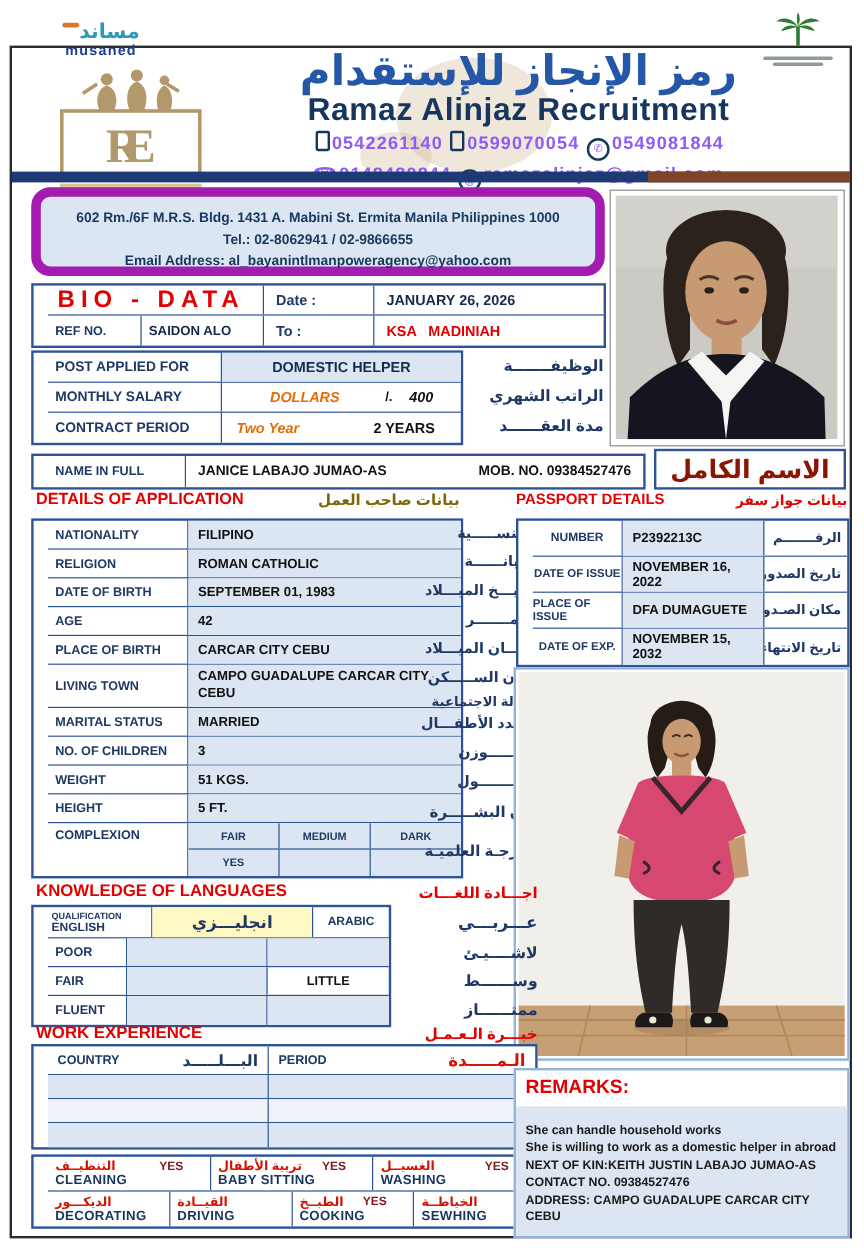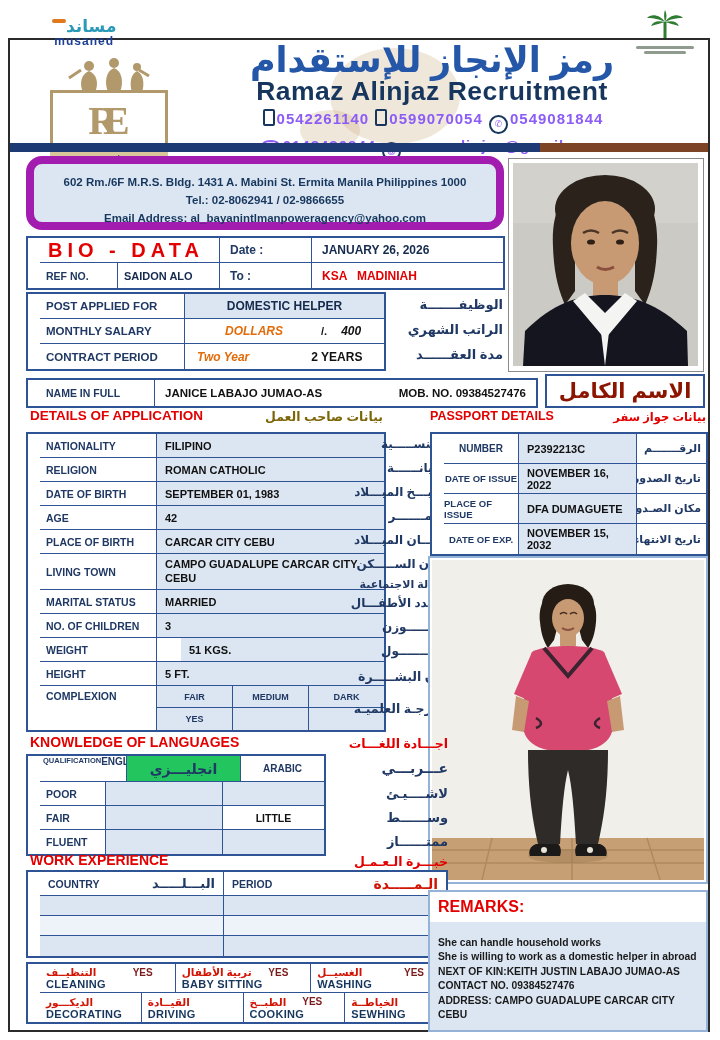--- a/index.html
+++ b/index.html
@@ -277,21 +277,21 @@
           <span class="lbl">MARITAL STATUS</span>
         </div>
         <div class="tcell val" style="flex:1;">MARRIED</div>
       </div>
     <div class="trow" style="height:24px;">
         <div class="tcell" style="width:117px;">
           <span class="lbl">NO. OF CHILDREN</span>
         </div>
         <div class="tcell val" style="flex:1;">3</div>
       </div>
-    <div class="trow" style="height:24px;gap:24px;">
+    <div class="trow" style="height:24px;">
         <div class="tcell" style="width:117px;">
           <span class="lbl">WEIGHT</span>
         </div>
         <div class="tcell val" style="flex:1;">51 KGS.</div>
       </div>
     <div class="trow" style="height:24px;">
         <div class="tcell" style="width:117px;">
           <span class="lbl">HEIGHT</span>
         </div>
         <div class="tcell val" style="flex:1;">5 FT.</div>
@@ -393,25 +393,25 @@
       <circle cx="112" cy="290" r="3" fill="#e8e4da"></circle>
         <circle cx="158" cy="290" r="3" fill="#e8e4da"></circle>
     </svg>
   </div>
 
   <div class="abs sechdr red" style="left:30px;top:734px;font-size:14px;">KNOWLEDGE OF LANGUAGES</div>
   <div class="abs sechdr red" style="left:300px;top:736px;width:148px;text-align:right;font-size:12.5px;direction:rtl;">اجـــادة اللغـــات</div>
 
   <div class="abs tbl" style="left:26px;top:754px;width:300px;">
     <div class="trow" style="height:26px;">
-      <div class="tcell" style="width:87px;flex-direction:row;align-items:flex-start;justify-content:space-between;padding-left:3px;">
+      <div class="tcell" style="width:87px;flex-direction:column;align-items:flex-start;justify-content:center;padding-left:3px;">
         <span style="color:#1f3864;font-weight:bold;font-size:7.5px;">QUALIFICATION</span>
         <span style="color:#1f3864;font-weight:bold;font-size:10px;">ENGLISH</span>
       </div>
-      <div class="tcell" style="width:114px;background:#22c55e;justify-content:center;color:#1f3864;font-weight:bold;font-size:14px;direction:rtl;">انجليـــزي</div>
+      <div class="tcell" style="width:134px;background:#fef9c3;justify-content:center;color:#1f3864;font-weight:bold;font-size:14px;direction:rtl;">انجليـــزي</div>
       <div class="tcell" style="flex:1;justify-content:center;color:#1f3864;font-weight:bold;font-size:10px;">ARABIC</div>
     </div>
     <div class="trow" style="height:24px;">
       <div class="tcell" style="width:66px;">
           <span class="lbl">POOR</span>
         </div>
       <div class="tcell" style="width:117px;background:#dce6f2;"></div>
       <div class="tcell" style="flex:1;background:#dce6f2;justify-content:center;font-weight:bold;font-size:10.5px;color:#111;"></div>
     </div>
     <div class="trow" style="height:24px;">

